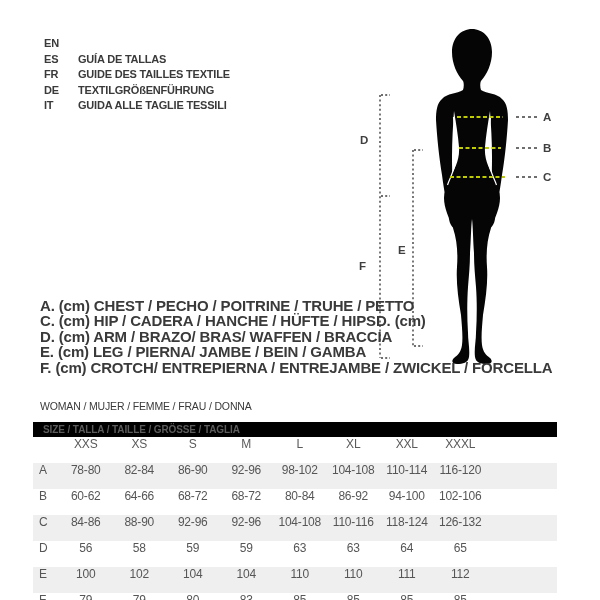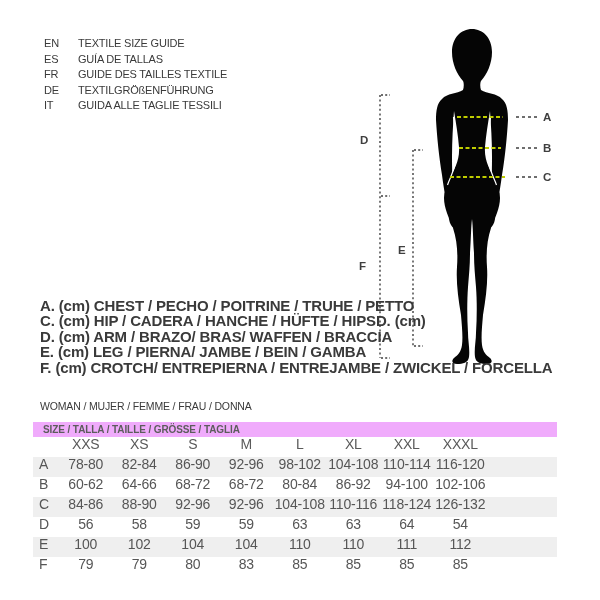--- a/index.html
+++ b/index.html
@@ -1,56 +1,55 @@
 <!DOCTYPE html>
 <html><head>
 <meta charset="utf-8">
 <style>
   html,body{margin:0;padding:0;}
   body{width:600px;height:600px;position:relative;background:#ffffff;
        font-family:"Liberation Sans", sans-serif;color:#3d3d3d;overflow:hidden;}
 
   
   .lang-list{position:absolute;left:44px;top:36px;}
-  .lang-row{display:flex;line-height:15.5px;font-size:11px;font-weight:400;
+  .lang-row{display:flex;line-height:15.5px;font-size:11px;font-weight:700;
             letter-spacing:-0.2px;color:#3a3a3a;}
   .lang-code{width:34px;}
 
   
   .figure-wrap{position:absolute;left:340px;top:25px;width:235px;height:350px;}
 
   
   .measure-list{position:absolute;left:40px;top:298px;}
   .measure-row{line-height:15.4px;font-size:15px;font-weight:700;
                letter-spacing:-0.15px;color:#3a3a3a;white-space:nowrap;}
 
   
   .gender-line{position:absolute;left:40px;top:400px;font-size:10.5px;
                font-weight:400;letter-spacing:-0.15px;color:#3a3a3a;}
 
   
   .size-table{position:absolute;left:33px;top:422px;width:524px;}
-  .size-table-header{height:15px;line-height:15px;background:#f0abfc;
+  .size-table-header{height:15px;line-height:15px;background:#000000;
                      color:#5c5c5c;font-size:10px;font-weight:700;
                      letter-spacing:-0.1px;padding-left:10px;}
-  .tbl-row{display:flex;height:20px;line-height:14.8px;font-size:14px;
+  .tbl-row{display:flex;height:26px;line-height:14.8px;font-size:12px;
            color:#565656;letter-spacing:-0.2px;}
   .tbl-row.striped{background:#efefef;}
   .tbl-row.cols{color:#5a5a5a;}
   .cell-label{width:26px;padding-left:6px;box-sizing:border-box;}
   .cell-val{width:53.5px;text-align:center;}
   .cell-fill{flex:1;}
 </style>
 </head>
 <body>
 
 <div class="lang-list">
     <div class="lang-row">
       <span class="lang-code">EN</span>
-      <span class="lang-label">TEXTILE SIZE GUIDE</span>
     </div>
     <div class="lang-row">
       <span class="lang-code">ES</span>
       <span class="lang-label">GUÍA DE TALLAS</span>
     </div>
     <div class="lang-row">
       <span class="lang-code">FR</span>
       <span class="lang-label">GUIDE DES TAILLES TEXTILE</span>
     </div>
     <div class="lang-row">
@@ -212,21 +211,21 @@
       </div>
       <div class="tbl-row">
         <span class="cell-label">D</span>
         <span class="cell-val">56</span>
         <span class="cell-val">58</span>
         <span class="cell-val">59</span>
         <span class="cell-val">59</span>
         <span class="cell-val">63</span>
         <span class="cell-val">63</span>
         <span class="cell-val">64</span>
-        <span class="cell-val">54</span>
+        <span class="cell-val">65</span>
         <span class="cell-fill"></span>
       </div>
       <div class="tbl-row striped">
         <span class="cell-label">E</span>
         <span class="cell-val">100</span>
         <span class="cell-val">102</span>
         <span class="cell-val">104</span>
         <span class="cell-val">104</span>
         <span class="cell-val">110</span>
         <span class="cell-val">110</span>

